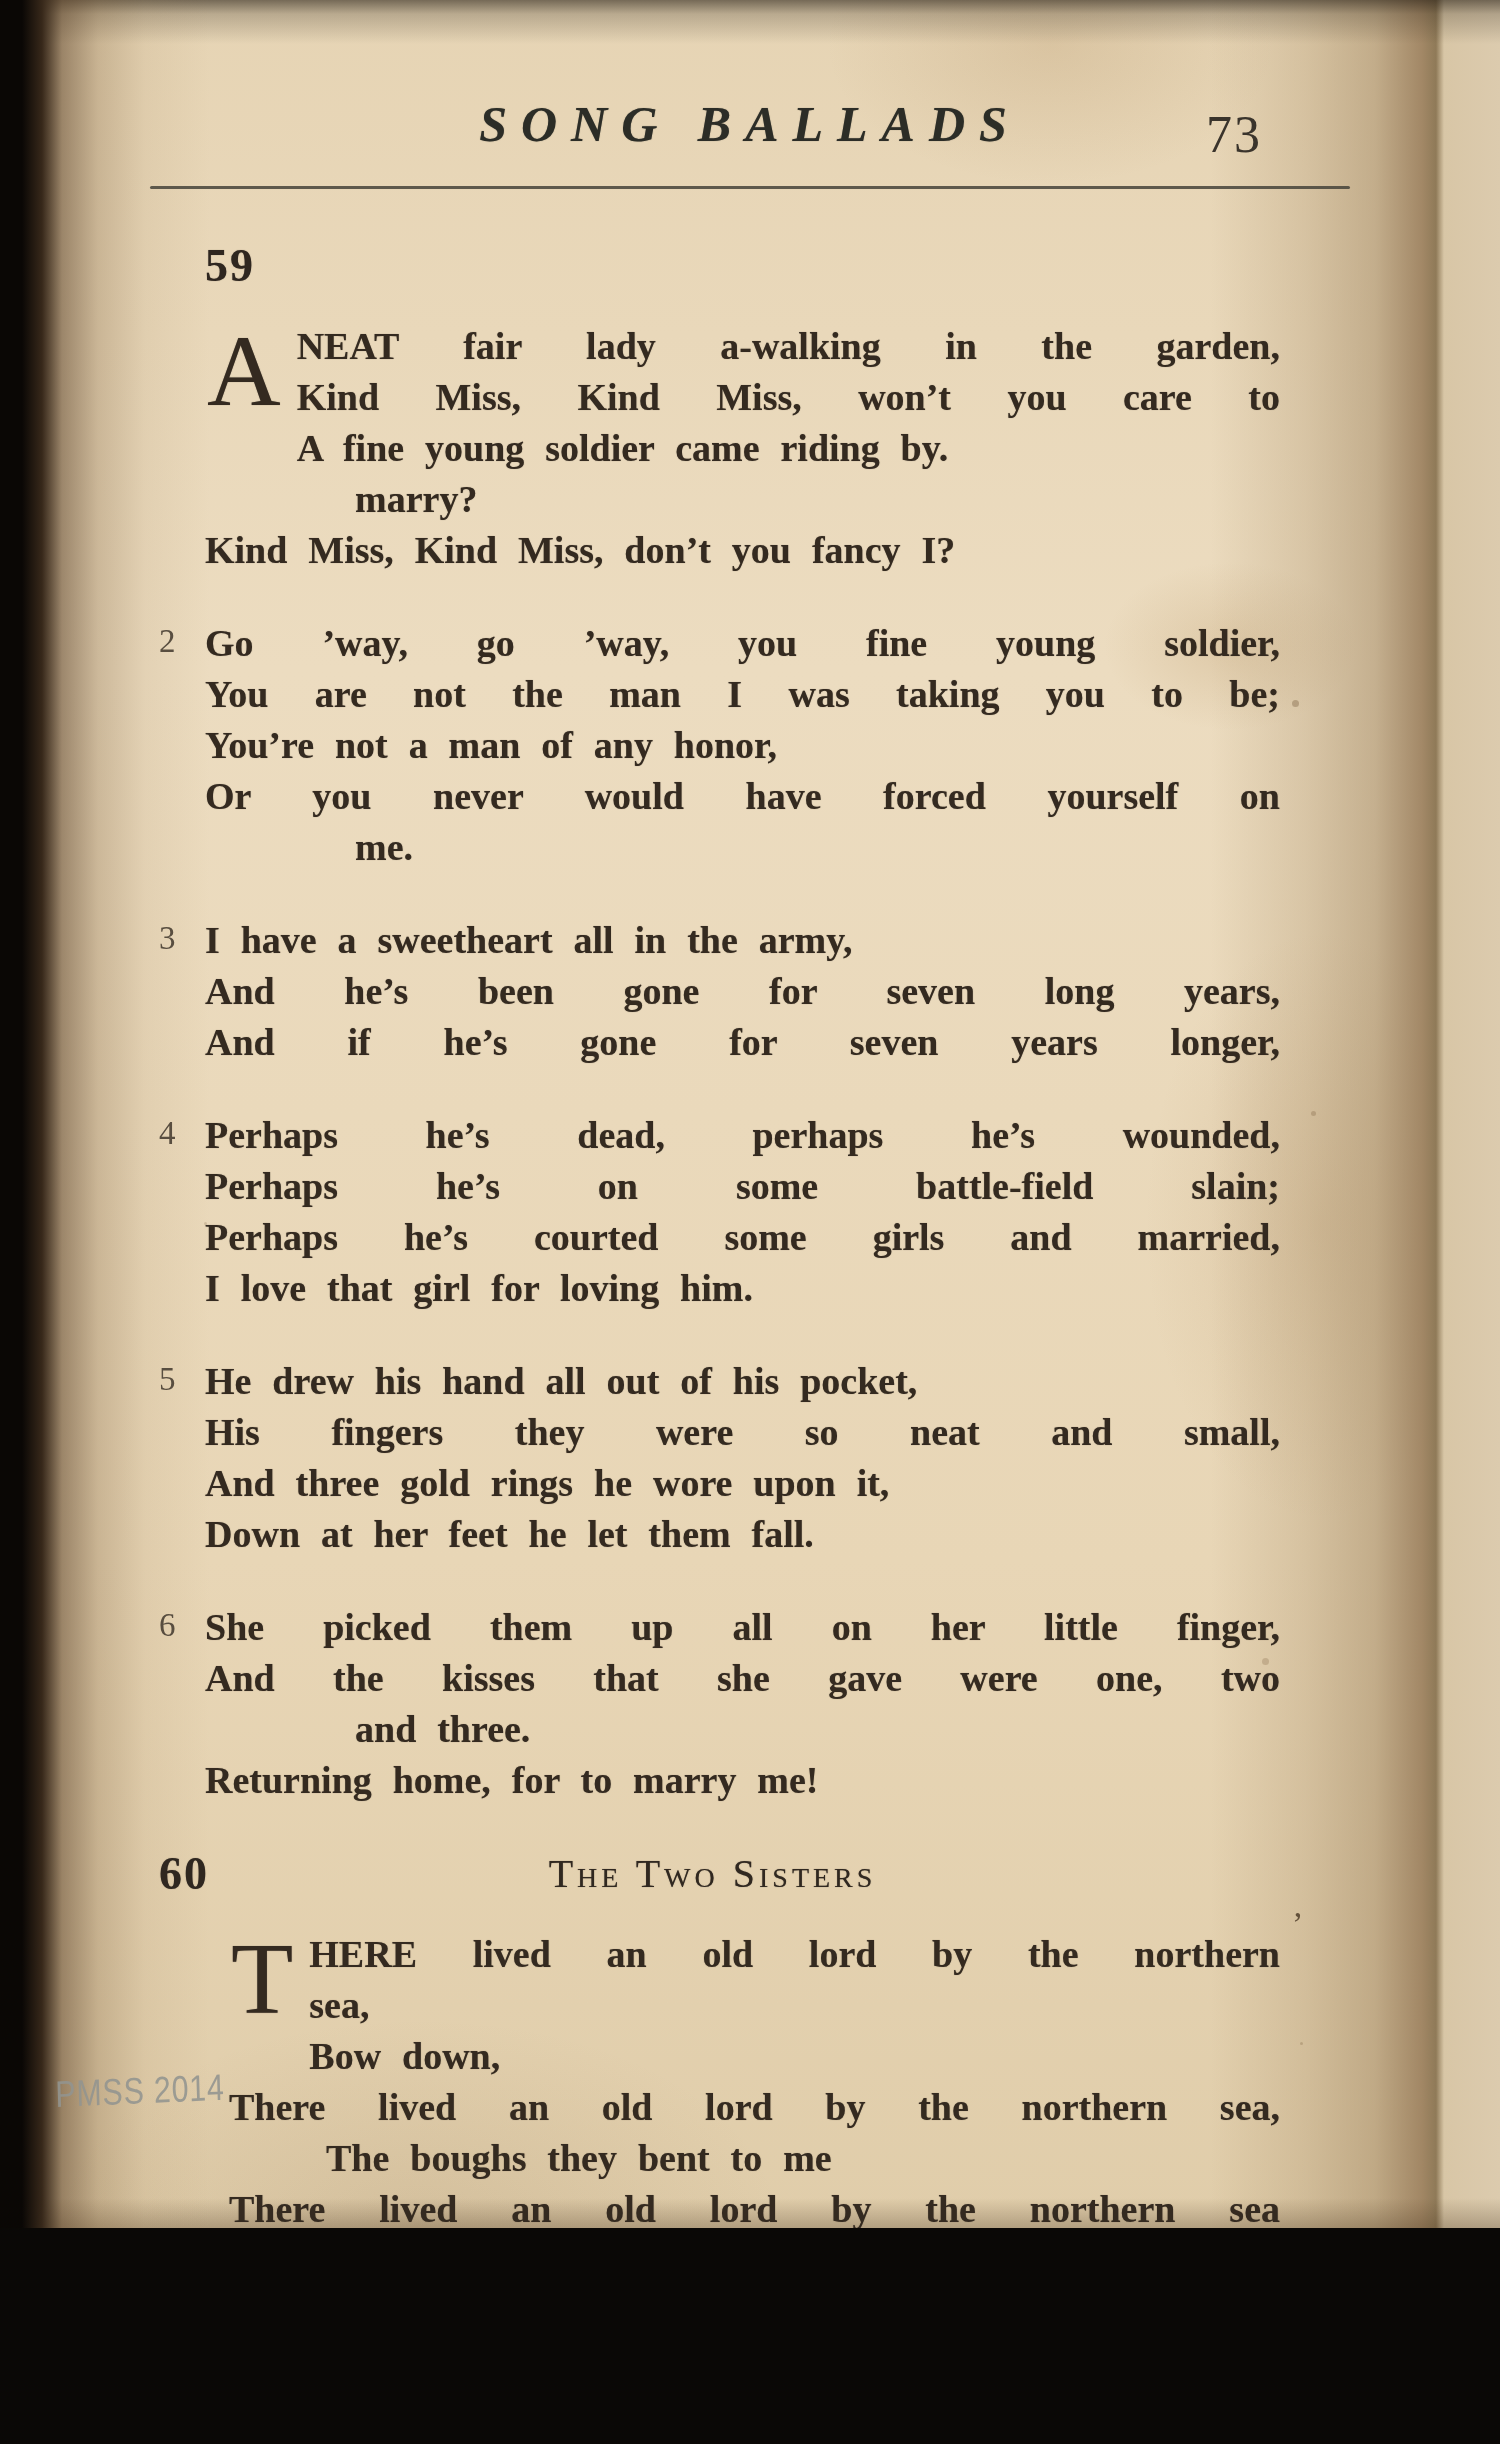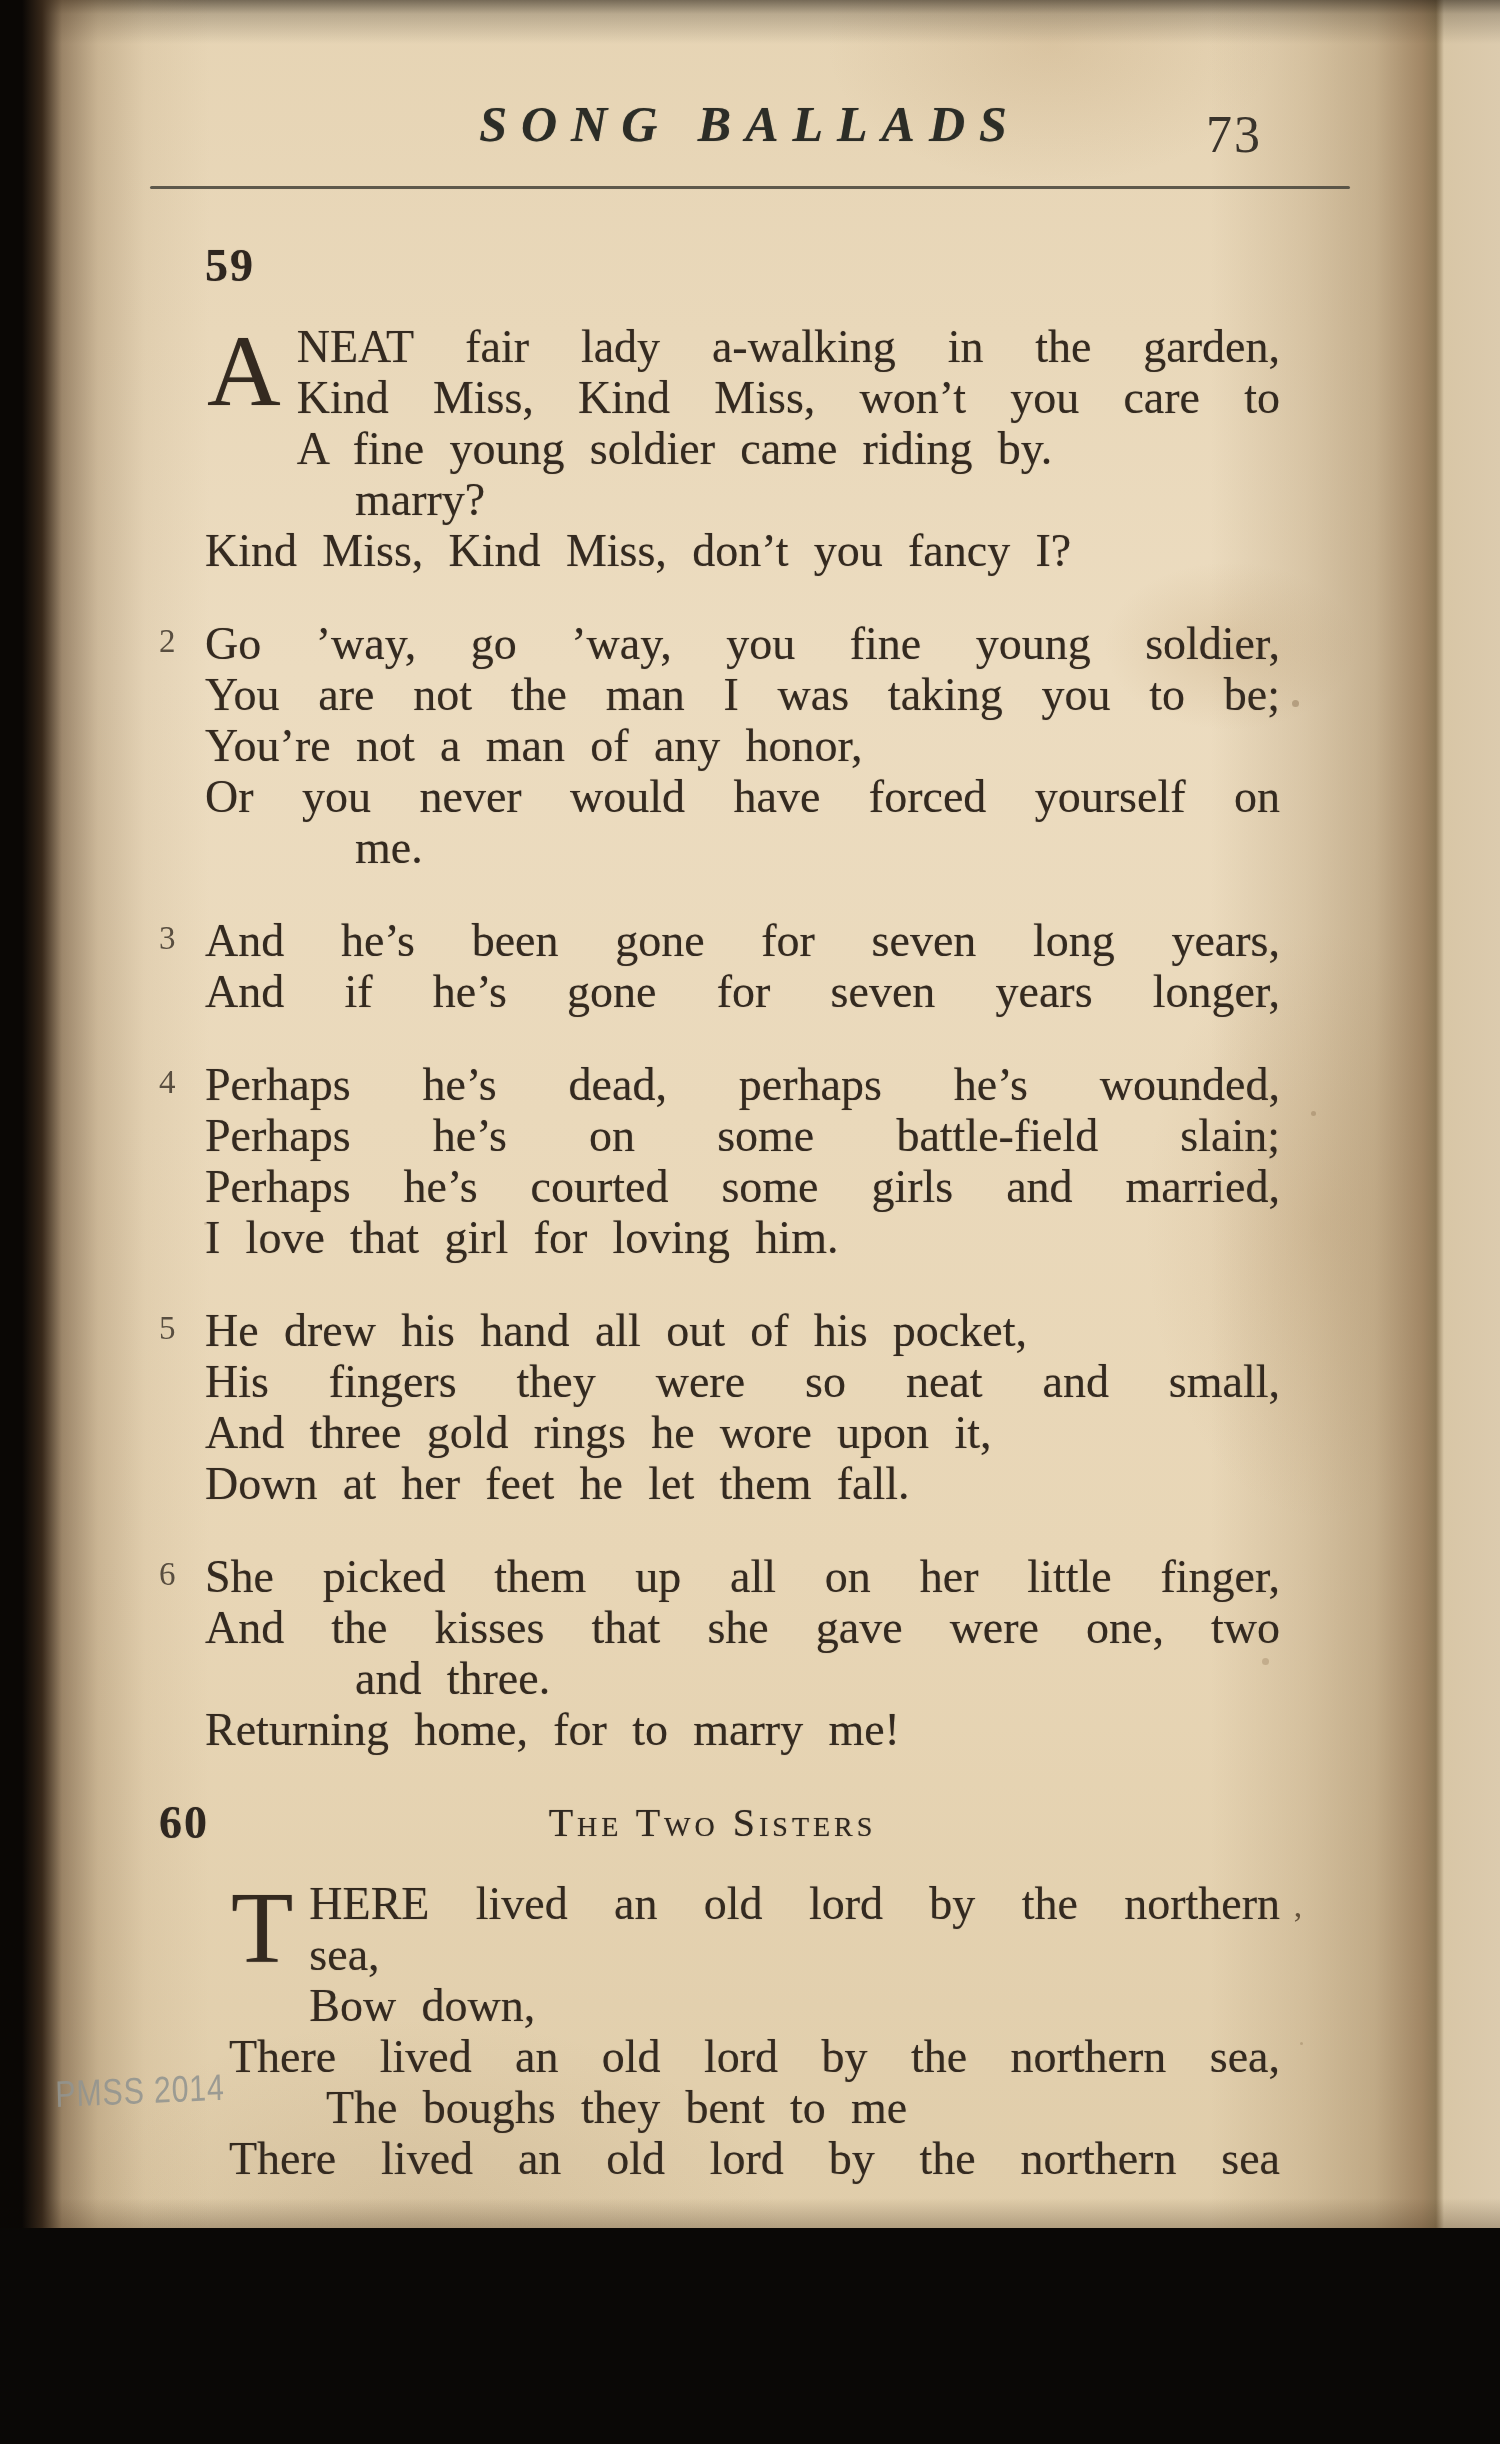--- a/index.html
+++ b/index.html
@@ -54,23 +54,24 @@
   .song-title{
     font-variant:small-caps;font-size:40px;letter-spacing:4px;line-height:51px;
     color:#302820;text-shadow:0 0 1px rgba(48,40,32,.55);
   }
   .song-head.centered .song-title{flex:1;text-align:center;padding-right:60px;}
   .verse{position:relative;margin-bottom:42px;}
   .verse-num{
     position:absolute;left:-46px;top:5px;font-size:33px;color:#4a4034;opacity:.9;
   }
   .line{
-    font-size:46px;line-height:51px;word-spacing:.30em;
+    font-size:38px;line-height:51px;word-spacing:.30em;
     text-shadow:0 0 1px rgba(52,42,32,.45);
     white-space:normal;
+    font-weight:bold;
   }
   .stretch{text-align:justify;text-align-last:justify;text-justify:inter-word;}
   .indent-0{padding-left:0;}
   .indent-1{padding-left:58px;}
   .indent-2{padding-left:97px;}
   .indent-3{padding-left:150px;}
   .dropcap{
     float:left;font-size:102px;line-height:84px;height:97px;
     padding:8px 16px 0 2px;color:#342a20;
     text-shadow:0 0 1px rgba(52,42,32,.5);
@@ -120,20 +121,21 @@
         <div class="verse">
           <span class="verse-num">2</span>
           <div class="line indent-0 stretch">Go ’way, go ’way, you fine young soldier,</div>
           <div class="line indent-0 stretch">You are not the man I was taking you to be;</div>
           <div class="line indent-0">You’re not a man of any honor,</div>
           <div class="line indent-0 stretch">Or you never would have forced yourself on</div>
           <div class="line indent-3">me.</div>
         </div>
         <div class="verse">
           <span class="verse-num">3</span>
+          <div class="line indent-0">I have a sweetheart all in the army,</div>
           <div class="line indent-0 stretch">And he’s been gone for seven long years,</div>
           <div class="line indent-0 stretch">And if he’s gone for seven years longer,</div>
         </div>
         <div class="verse">
           <span class="verse-num">4</span>
           <div class="line indent-0 stretch">Perhaps he’s dead, perhaps he’s wounded,</div>
           <div class="line indent-0 stretch">Perhaps he’s on some battle-field slain;</div>
           <div class="line indent-0 stretch">Perhaps he’s courted some girls and married,</div>
           <div class="line indent-0">I love that girl for loving him.</div>
         </div>

